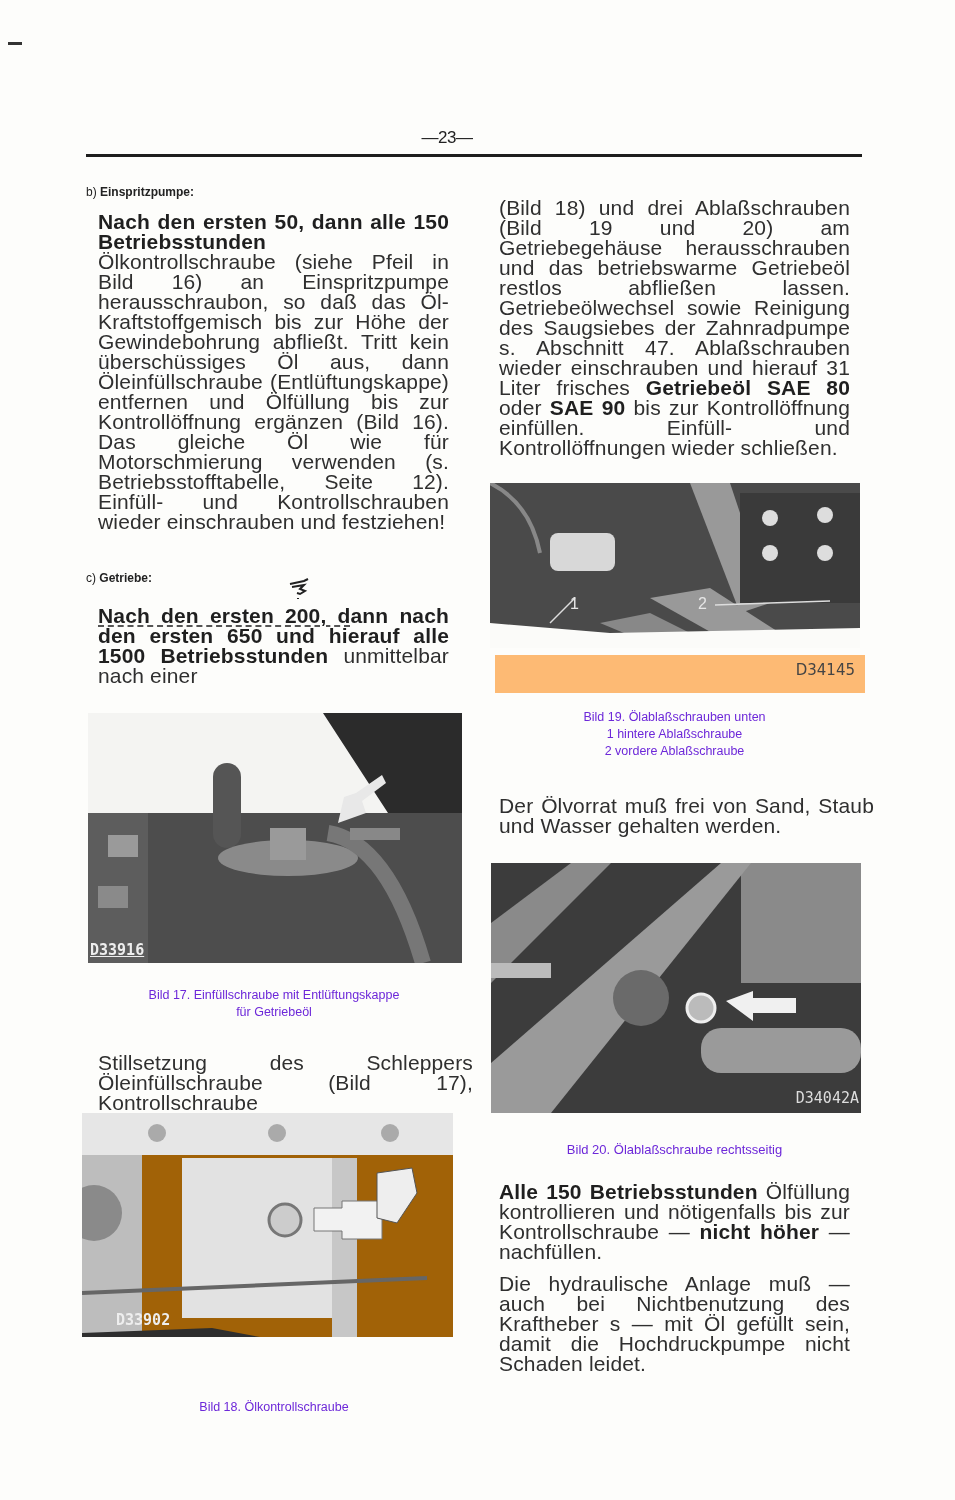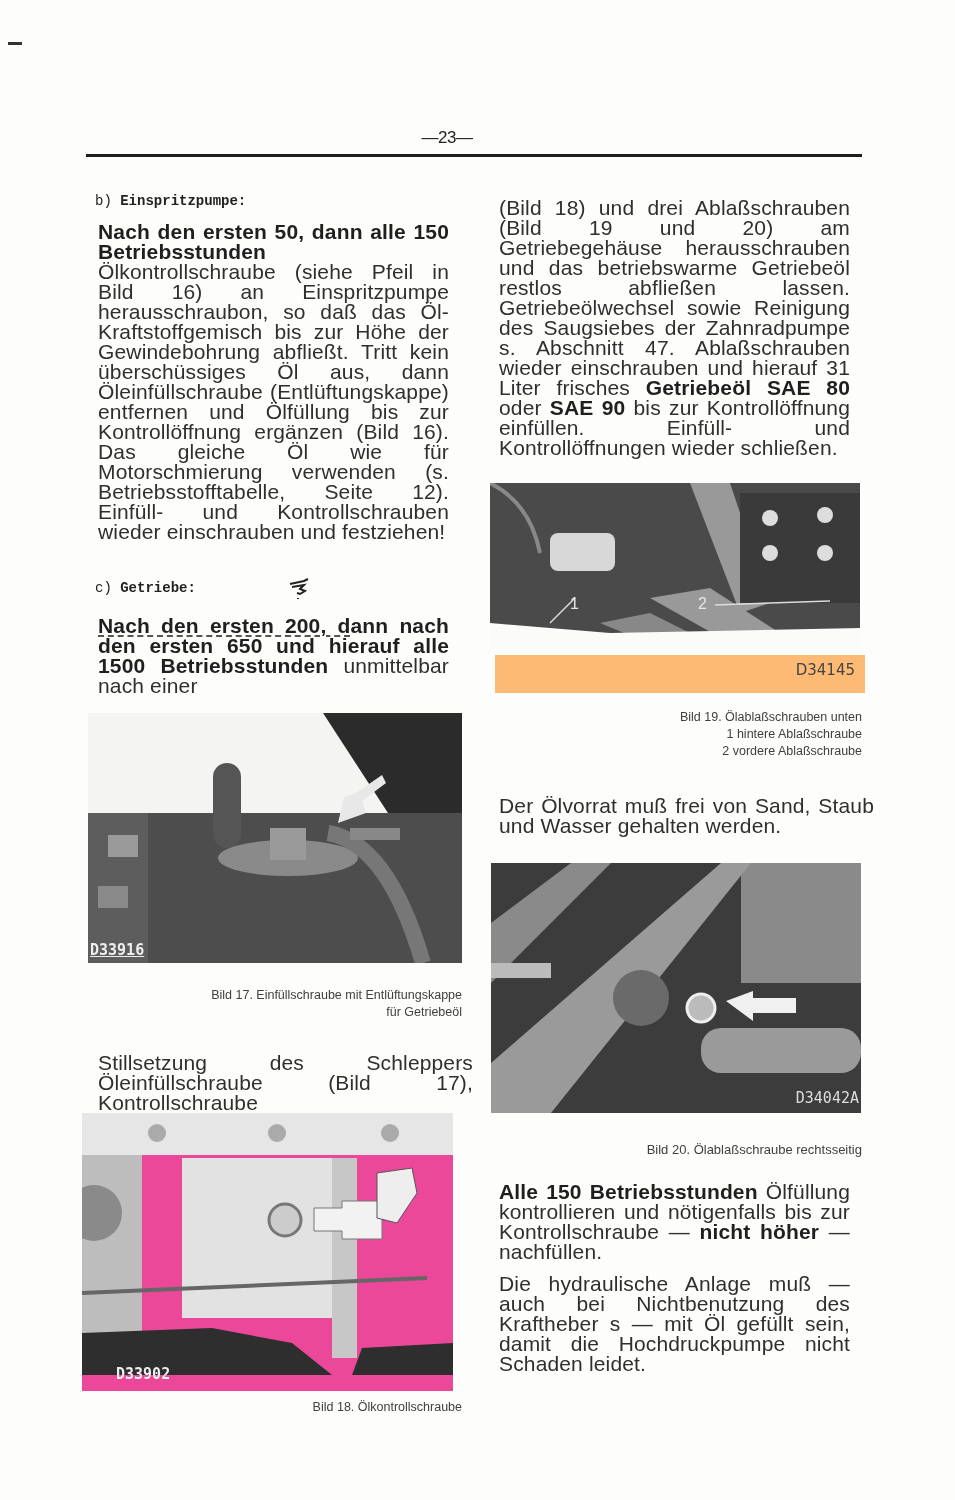--- a/index.html
+++ b/index.html
@@ -7,27 +7,27 @@
     width:955px; height:1500px; background:#fdfdfb; position:relative; overflow:hidden;
     font-family:"Liberation Sans", "DejaVu Sans", sans-serif; color:#2a2a2a;
   }
   .corner-mark { position:absolute; left:8px; top:42px; width:14px; height:3px; background:#333; }
   .page-number { position:absolute; left:0; width:894px; top:128px; text-align:center; font-size:17px; color:#222; letter-spacing:-0.5px; }
   .header-rule { position:absolute; left:86px; top:154px; width:776px; height:3px; background:#1d1d1d; }
   .col { position:absolute; width:375px; }
   .col.left { left:86px; top:180px; }
   .col.right { left:487px; top:186px; }
   p { margin:12px; font-size:21px; line-height:20px; text-align:justify; letter-spacing:0.15px; color:#2f2f2f; }
-  .heading { font-size:14px; line-height:24px; margin:9px; color:#222;font-family:Liberation Mono, monospace; }
+  .heading { font-size:12px; line-height:24px; margin:0; color:#222; }
   .heading .hb { font-weight:bold; }
   .bold { font-weight:bold; color:#1f1f1f; }
   .underlined { text-decoration:underline; text-decoration-style:dashed; text-decoration-color:#555; }
   .figure { position:absolute; background:#3a3a3a; overflow:hidden; }
   .fig-label { position:absolute; font-family:"DejaVu Sans Mono", monospace; font-size:15px; font-weight:bold; color:#eee; }
-  .caption { position:absolute; text-align:right; font-size:12.5px; line-height:17px; color:#404040; }
+  .caption { position:absolute; text-align:center; font-size:12.5px; line-height:17px; color:#6d28d9; }
   .annot-icon { position:absolute; left:288px; top:578px; width:22px; height:22px; }
   .photo svg { display:block; }
 </style>
 </head>
 <body>
 
 <div class="corner-mark"></div>
 <div class="page-number">—23—</div>
 <div class="header-rule"></div>
 
@@ -70,21 +70,21 @@
   </svg>
   <div class="fig-label" style="left:2px; bottom:4px;text-decoration:underline;">D33916</div>
 </div>
 <div class="caption" style="left:86px; top:987px; width:376px;">
   <div>Bild 17. Einfüllschraube mit Entlüftungskappe</div>
   <div>für Getriebeöl</div>
 </div>
 
 <p style="position:absolute; left:86px; top:1041px; width:375px;">Stillsetzung des Schleppers Öleinfüllschraube (Bild 17), Kontrollschraube</p>
 
-<div class="figure photo" style="left:82px; top:1113px; width:371px; height:278px; background:#ec4899;">
+<div class="figure photo" style="left:82px; top:1113px; width:371px; height:224px; background:#a16207;">
   <svg width="371" height="262" viewBox="0 0 371 262">
     <rect x="0" y="0" width="371" height="42" fill="#e6e6e6"></rect>
     <circle cx="75" cy="20" r="9" fill="#aaa"></circle>
       <circle cx="195" cy="20" r="9" fill="#aaa"></circle>
       <circle cx="308" cy="20" r="9" fill="#aaa"></circle>
     <rect x="0" y="42" width="60" height="180" fill="#bdbdbd"></rect>
     <circle cx="12" cy="100" r="28" fill="#8a8a8a"></circle>
     <rect x="100" y="45" width="150" height="160" fill="#e2e2e2"></rect>
     <rect x="250" y="45" width="25" height="200" fill="#c7c7c7"></rect>
     <circle cx="203" cy="107" r="16" fill="#ccc" stroke="#777" stroke-width="3"></circle>

